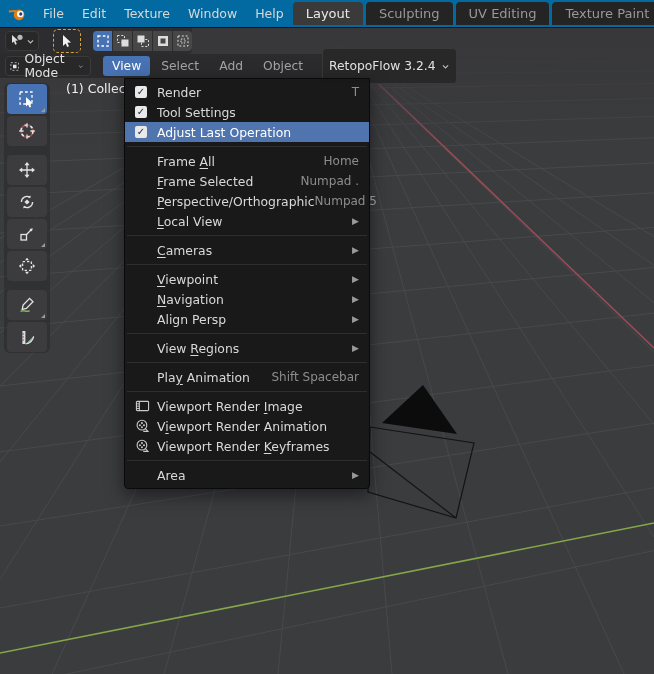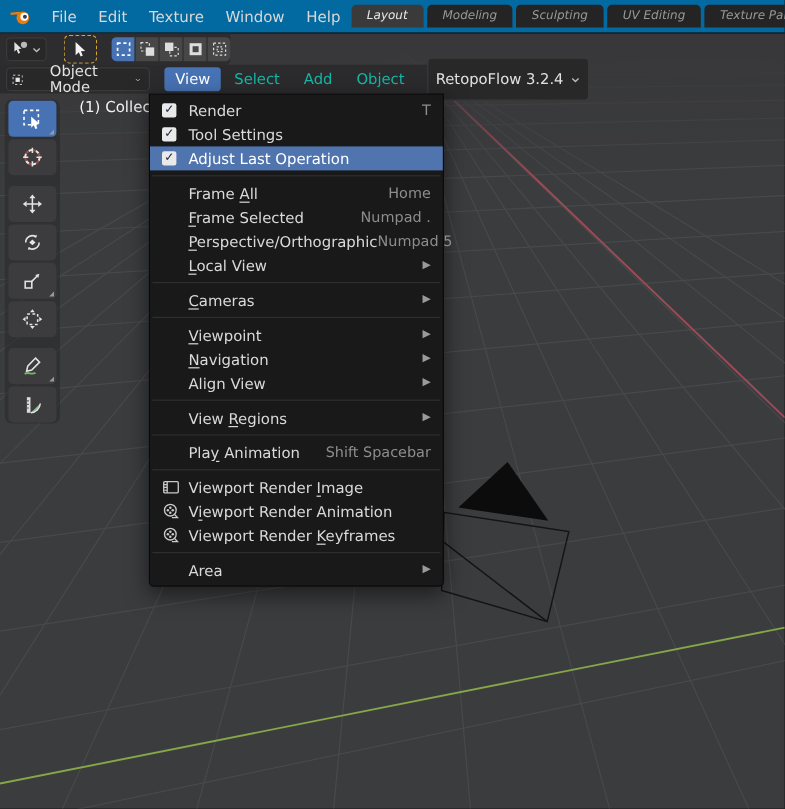--- a/index.html
+++ b/index.html
@@ -5,22 +5,22 @@
   html,body{margin:0;padding:0;background:#101010;}
   #app{position:relative;width:654px;height:674px;overflow:hidden;
        font-family:"DejaVu Sans","Liberation Sans",sans-serif;
        -webkit-font-smoothing:antialiased;user-select:none;}
   
   #topbar{position:absolute;left:0;top:0;width:654px;height:28px;background:#0369a1;
           display:flex;align-items:center;border-bottom:1px solid #0f0f0f;box-sizing:border-box;}
   #logo{width:18px;height:16px;margin:0 8px 0 8px;flex:0 0 auto;}
   .tmenu{color:#d8d8d8;font-size:12.5px;padding:4px 9px;border-radius:3px;cursor:default;}
   #tabs{margin-left:auto;display:flex;gap:3px;padding-right:2px;}
-  .tab{font-size:10px;color:#989898;background:#242424;padding:4px 13px 4px 13px;
-       border-radius:4px 4px 0 0;white-space:nowrap;font-style:italic;}
+  .tab{font-size:13px;color:#989898;background:#242424;padding:4px 13px 4px 13px;
+       border-radius:4px 4px 0 0;white-space:nowrap;}
   .tab.active{background:#3a3a3a;color:#e8e8e8;}
   
   #viewport{position:absolute;left:0;top:28px;width:654px;height:646px;background:#3b3c3e;}
   #gridsvg{position:absolute;left:0;top:0;}
   #horizonfade{position:absolute;left:0;top:0;width:654px;height:150px;
      background:linear-gradient(to bottom,rgba(56,56,58,1) 0px,rgba(56,56,58,1) 15px,rgba(56,57,59,0) 125px);}
   #vp-text{position:absolute;left:74px;top:32px;color:#ffffff;font-size:12.5px;line-height:19px;}
   #vp-text .l2{margin-left:-8px;color:#f2f2f2;}
   
   #row2{position:absolute;left:0;top:28px;width:192px;height:26px;background:#2d2d2f;
@@ -31,23 +31,23 @@
   #active-tool-btn{margin-left:14px;width:26px;height:22px;border:1.5px dashed #d8a33b;
         border-radius:5px;display:flex;align-items:center;justify-content:center;background:transparent;}
   #selmodes{margin-left:12px;display:flex;gap:1px;}
   .selmode{width:19px;height:20px;background:#474747;display:flex;align-items:center;justify-content:center;}
   .selmode:first-child{border-radius:4px 0 0 4px;}
   .selmode:last-child{border-radius:0 4px 4px 0;}
   .selmode.active{background:#4772b3;}
   
   #row3{position:absolute;left:0;top:54px;width:413px;height:24px;background:#2b2b2d;
         display:flex;align-items:center;border-radius:0 0 4px 0;}
-  #mode-dd{margin-left:5px;padding:0 6px 0 4px;gap:22px;}
+  #mode-dd{margin-left:5px;padding:0 6px 0 4px;gap:5px;}
   #mode-dd span{color:#e2e2e2;font-size:12.3px;}
-  .hmenu{color:#14b8a6;font-size:12.3px;padding:3px 9px;border-radius:3px;}
+  .hmenu{color:#a3a3a3;font-size:12.3px;padding:3px 9px;border-radius:3px;}
   .hmenu.active{background:#4772b3;color:#ffffff;}
   #addon-dd{margin-left:10px;padding:17px 6px;gap:5px;}
   #addon-dd span{color:#e2e2e2;font-size:12.3px;white-space:nowrap;}
   
   #toolbar{position:absolute;left:4px;top:83px;width:46px;display:flex;flex-direction:column;
            background:rgba(40,40,42,.55);border-radius:6px;padding:0;}
   .tool{width:40px;height:30px;margin:1px 3px;background:#3c3c3e;border-radius:4px;
         display:flex;align-items:center;justify-content:center;position:relative;}
   .tool.active{background:#4772b3;}
   .tool.gap{margin-top:8px;}
@@ -137,21 +137,20 @@
     </svg>
     <div id="topmenus" style="display: flex;">
         <span class="tmenu">File</span>
         <span class="tmenu">Edit</span>
         <span class="tmenu">Texture</span>
         <span class="tmenu">Window</span>
         <span class="tmenu">Help</span>
       </div>
     <div id="tabs">
         <div class="tab active">Layout</div>
-        <div class="tab">Modeling</div>
         <div class="tab">Sculpting</div>
         <div class="tab">UV Editing</div>
         <div class="tab">Texture Paint</div>
       </div>
   </div>
 
   <div id="row2">
     <div class="wbtn" id="active-tool-dd">
       <svg width="16" height="16" viewBox="0 0 16 16">
         <path d="M3 2 L9 7.6 L6.4 7.8 L7.8 11 L6.2 11.7 L4.9 8.5 L3 10 Z" fill="#e0e0e0"></path>
@@ -344,21 +343,21 @@
         <span class="mi-label"><u>V</u>iewpoint</span>
         <span class="mi-arrow">▶</span>
       </div>
       <div class="mi">
         <span class="mi-lead"></span>
         <span class="mi-label"><u>N</u>avigation</span>
         <span class="mi-arrow">▶</span>
       </div>
       <div class="mi">
         <span class="mi-lead"></span>
-        <span class="mi-label">Align View</span>
+        <span class="mi-label">Align Persp</span>
         <span class="mi-arrow">▶</span>
       </div>
       <div class="mi-sep">
         <div></div>
       </div>
       <div class="mi">
         <span class="mi-lead"></span>
         <span class="mi-label">View <u>R</u>egions</span>
         <span class="mi-arrow">▶</span>
       </div>

